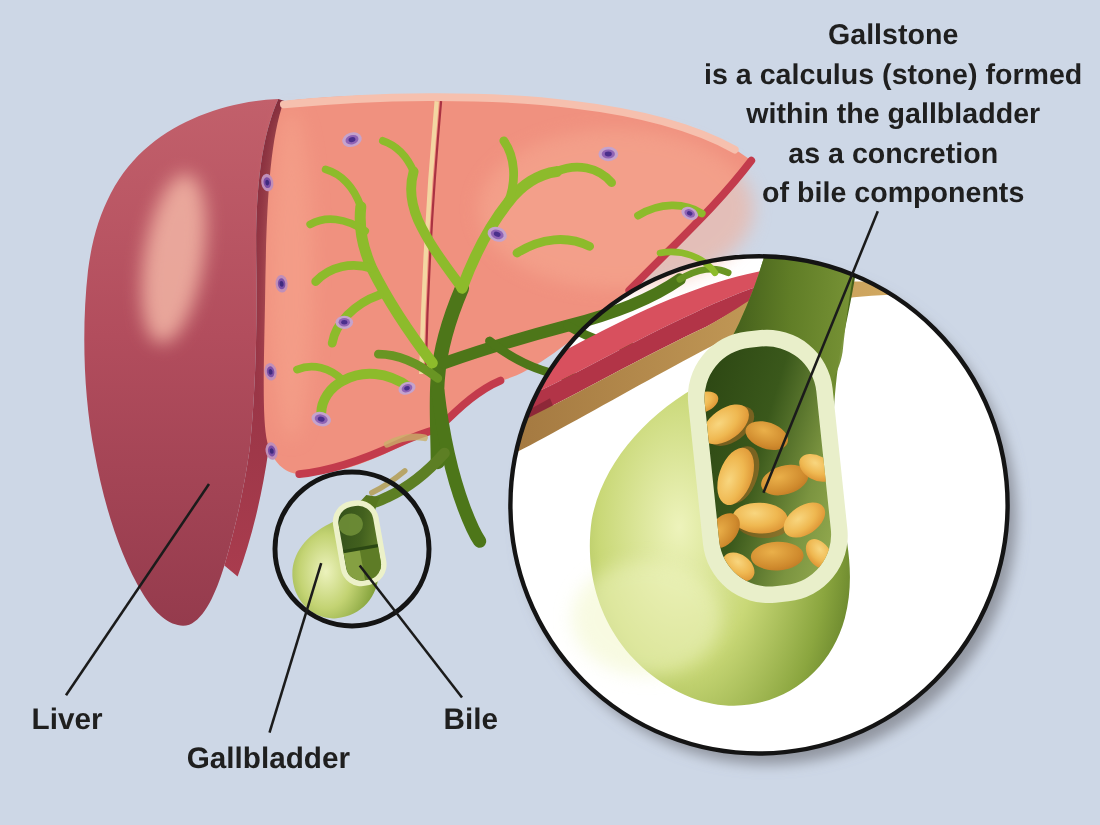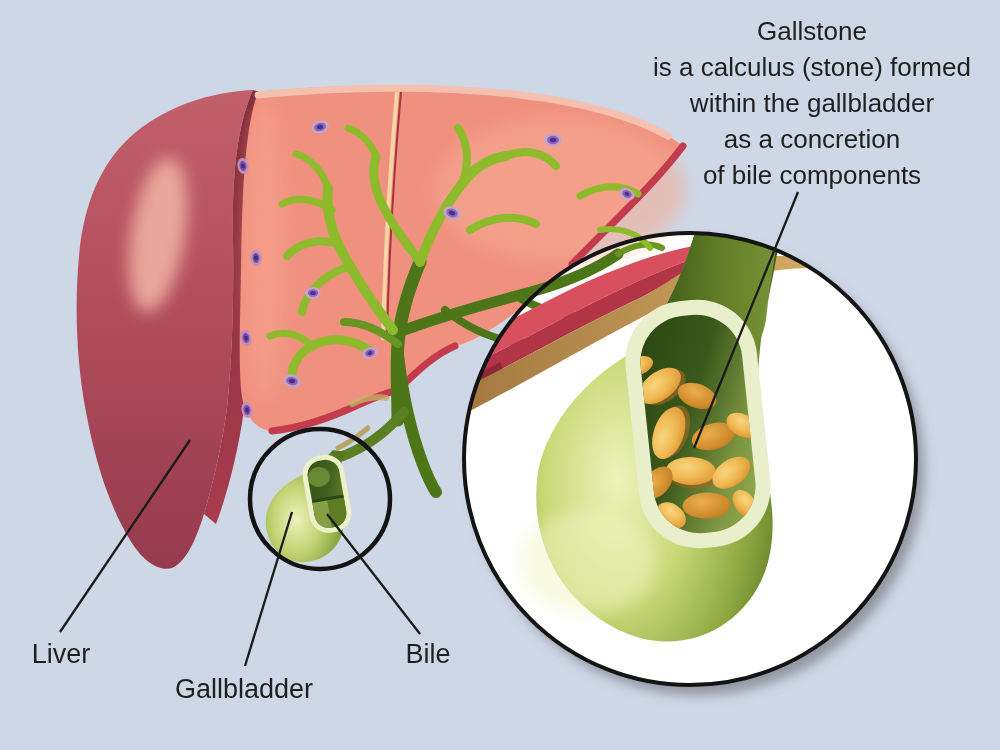--- a/index.html
+++ b/index.html
@@ -1,16 +1,16 @@
 <!DOCTYPE html>
 <html><head>
 <meta charset="utf-8">
 <style>
   html,body{margin:0;padding:0;background:#cdd7e6;}
-  .stage{width:1000px;height:750px;position:relative;overflow:hidden;font-family:"Liberation Sans",sans-serif;}
+  .stage{width:1000px;height:750px;position:relative;overflow:hidden;font-family:"Liberation Sans",sans-serif;font-weight:bold;}
   svg{display:block;}
   text{fill:#1f1f1f;}
   .caption-line{font-size:26px;}
   .part-label{font-size:27px;}
 </style>
 </head>
 <body>
 
 <div class="stage">
 <svg width="1000" height="750" viewBox="0 0 1000 750">

